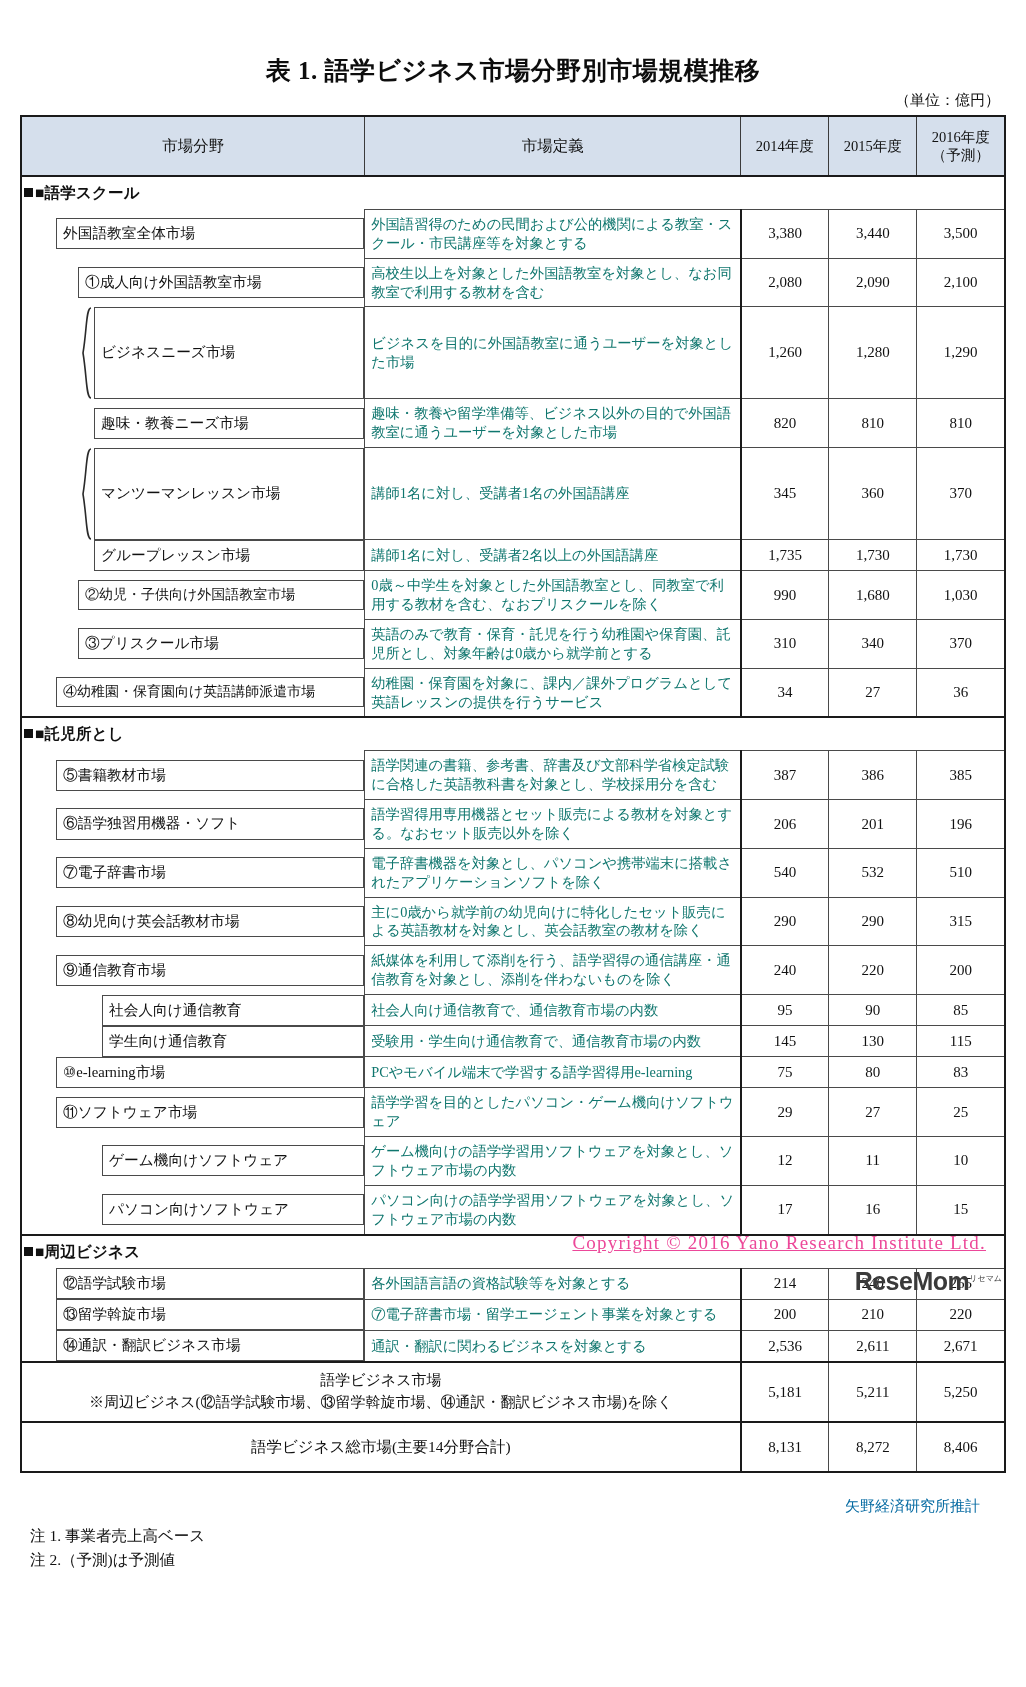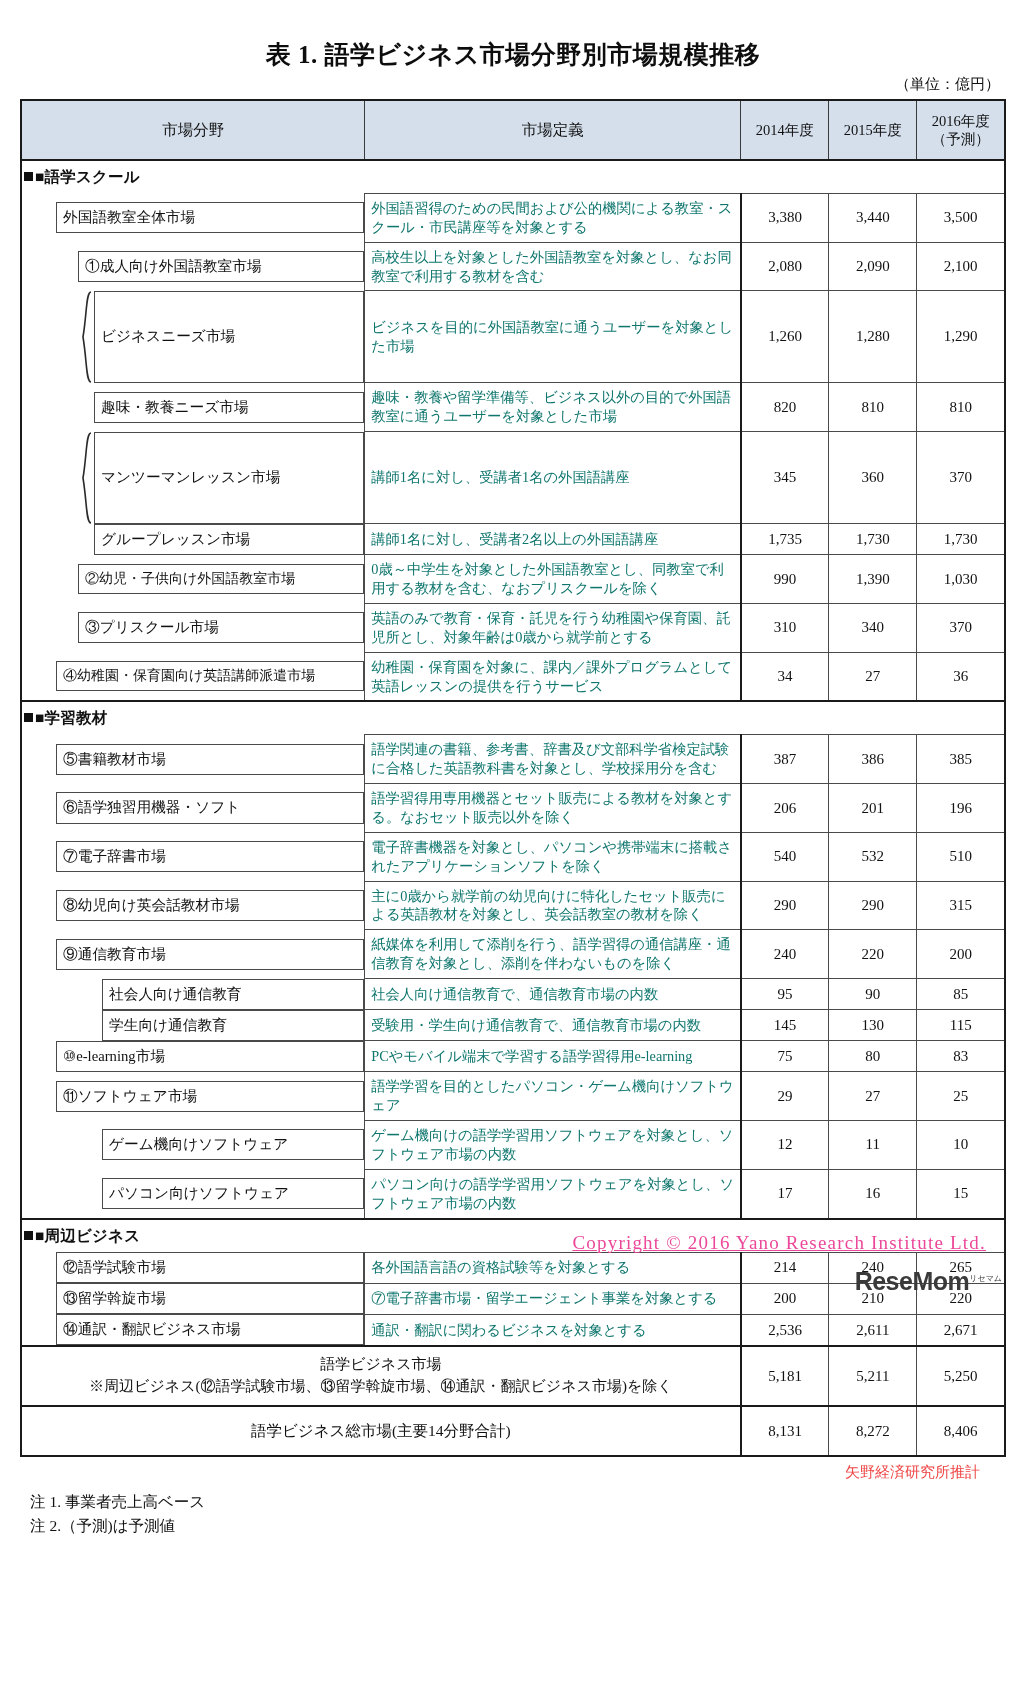--- a/index.html
+++ b/index.html
@@ -13,21 +13,21 @@
     font-family: "Liberation Serif", "DejaVu Serif", serif;
     color: #111111;
     position: relative;
     overflow: hidden;
   }
   .page {
     width: 1026px;
     height: 1306px;
     position: relative;
     box-sizing: border-box;
-    padding: 0 20px;
+    padding: 16px 20px;
   }
   .title {
     text-align: center;
     font-size: 25px;
     font-weight: bold;
     letter-spacing: 0.5px;
     padding-top: 38px;
     padding-bottom: 4px;
     color: #0d0d0d;
   }
@@ -171,21 +171,22 @@
     font-size: 15.5px;
     padding: 13px 4px;
   }
   tr.grand td.num { border-top: 2.2px solid #1a1a1a; }
 
   .estimator {
     text-align: right;
     font-size: 15px;
     padding-top: 6px;
     padding-right: 26px;
-    color: #ef4444;
+    color: #0369a1;
+    margin-top: 18px;
   }
   .notes {
     padding-top: 8px;
     padding-left: 10px;
     font-size: 15.5px;
     line-height: 1.5;
     color: #111;
   }
   .copyright {
     position: absolute;
@@ -340,21 +341,21 @@
 
       <tr>
         <td class="indentwrap">
           <div class="indent-inner">
               <div class="spacer ind2"></div>
               <div class="boxed small">②幼児・子供向け外国語教室市場</div>
             </div>
         </td>
         <td class="defcell">0歳～中学生を対象とした外国語教室とし、同教室で利用する教材を含む、なおプリスクールを除く</td>
         <td class="num thick-left">990</td>
-        <td class="num">1,390</td>
+        <td class="num">1,680</td>
         <td class="num">1,030</td>
       </tr>
 
       <tr>
         <td class="indentwrap">
           <div class="indent-inner">
               <div class="spacer ind2"></div>
               <div class="boxed">③プリスクール市場</div>
             </div>
         </td>
@@ -371,21 +372,21 @@
               <div class="boxed small">④幼稚園・保育園向け英語講師派遣市場</div>
             </div>
         </td>
         <td class="defcell">幼稚園・保育園を対象に、課内／課外プログラムとして英語レッスンの提供を行うサービス</td>
         <td class="num thick-left">34</td>
         <td class="num">27</td>
         <td class="num">36</td>
       </tr>
 
       <tr class="section section-top">
-        <td colspan="5"><span class="sq"></span><span>■学習教材</span></td>
+        <td colspan="5"><span class="sq"></span><span>■託児所とし</span></td>
       </tr>
 
       <tr>
         <td class="indentwrap">
           <div class="indent-inner">
               <div class="spacer ind1"></div>
               <div class="boxed">⑤書籍教材市場</div>
             </div>
         </td>
         <td class="defcell">語学関連の書籍、参考書、辞書及び文部科学省検定試験に合格した英語教科書を対象とし、学校採用分を含む</td>

